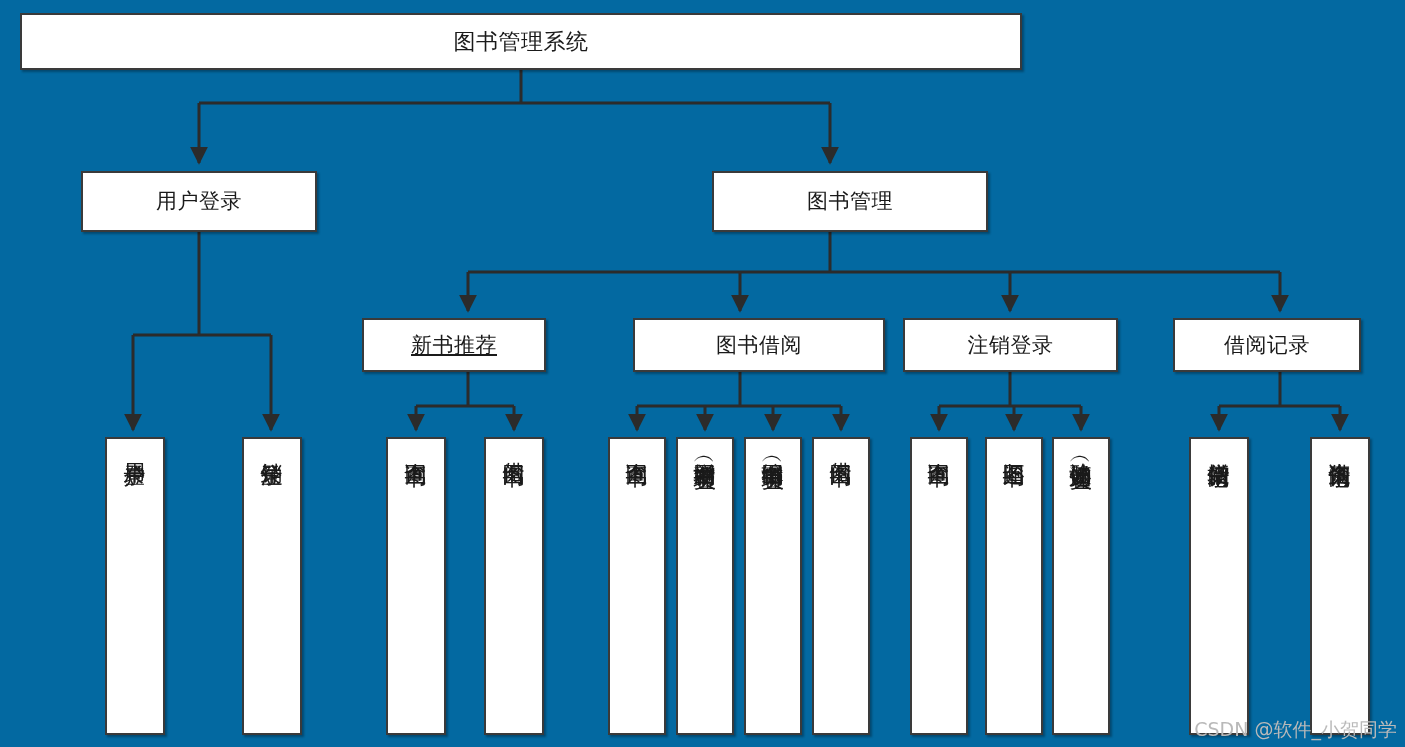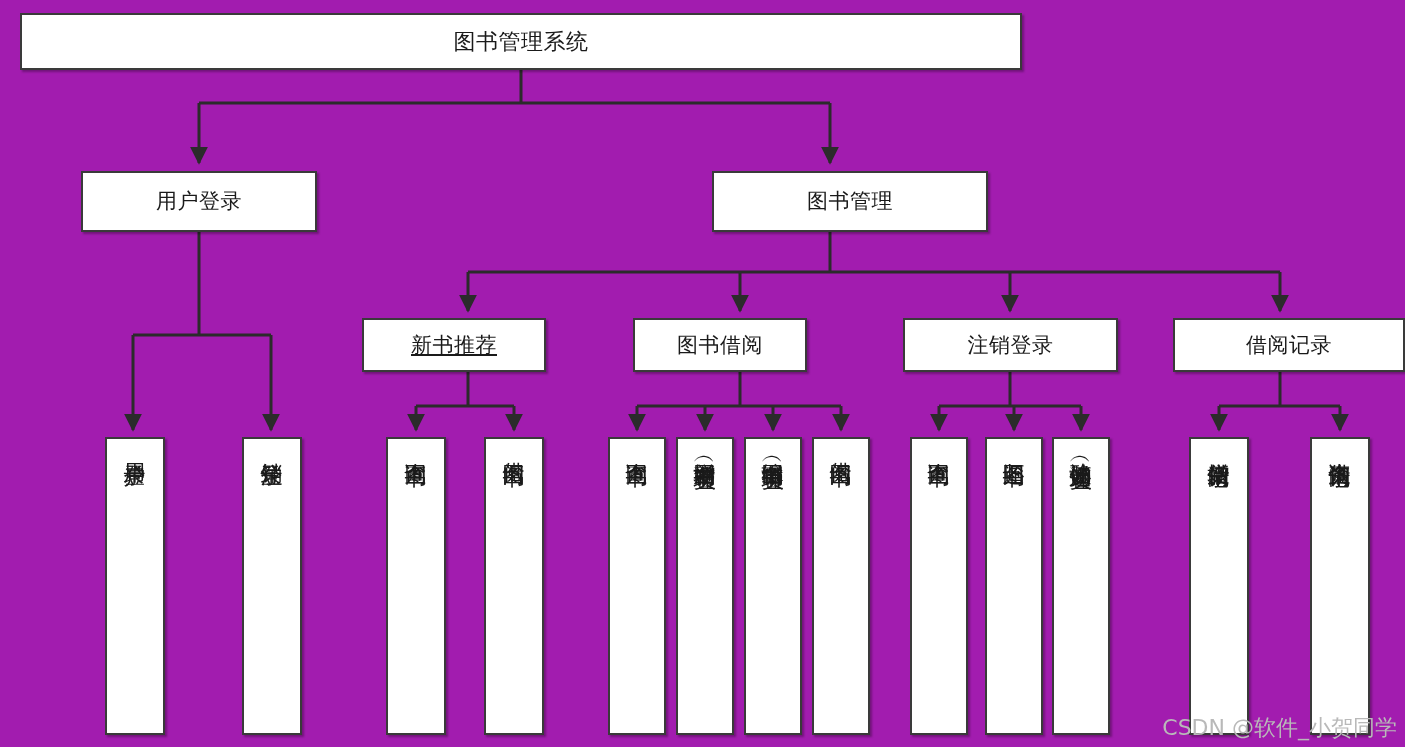--- a/index.html
+++ b/index.html
@@ -8,21 +8,21 @@
     padding: 0;
     background: #ffffff;
   }
   body {
     font-family: "DejaVu Sans", "Liberation Sans", sans-serif;
   }
   #canvas {
     position: relative;
     width: 1405px;
     height: 747px;
-    background: #a21caf;
+    background: #0369a1;
     overflow: hidden;
   }
   #edges {
     position: absolute;
     left: 0;
     top: 0;
     width: 1405px;
     height: 747px;
     pointer-events: none;
   }
@@ -63,21 +63,21 @@
     text-orientation: upright;
     font-size: 22px;
     line-height: 1.05;
     letter-spacing: 1px;
     white-space: nowrap;
   }
   .watermark {
     position: absolute;
     right: 8px;
     bottom: 4px;
-    font-size: 22px;
+    font-size: 19px;
     color: #b9b9b9;
     z-index: 5;
     white-space: nowrap;
     font-family: "DejaVu Sans", "Liberation Sans", sans-serif;
   }
 </style>
 </head>
 <body>
 
 <div id="canvas">
@@ -139,27 +139,27 @@
   <div class="node h" style="left:81px; top:171px; width:236px; height:61px;">
     <span class="node-label">用户登录</span>
   </div>
   <div class="node h" style="left:712px; top:171px; width:276px; height:61px;">
     <span class="node-label">图书管理</span>
   </div>
 
   <div class="node h" style="left:362px; top:318px; width:184px; height:54px;text-decoration:underline;">
     <span class="node-label">新书推荐</span>
   </div>
-  <div class="node h" style="left:633px; top:318px; width:174px; height:54px;">
+  <div class="node h" style="left:633px; top:318px; width:252px; height:54px;">
     <span class="node-label">图书借阅</span>
   </div>
   <div class="node h" style="left:903px; top:318px; width:215px; height:54px;">
     <span class="node-label">注销登录</span>
   </div>
-  <div class="node h" style="left:1173px; top:318px; width:232px; height:54px;align-items:center;">
+  <div class="node h" style="left:1173px; top:318px; width:188px; height:54px;align-items:center;">
     <span class="node-label">借阅记录</span>
   </div>
 
   <div class="node v" style="left:105px; top:437px; width:60px; height:298px;">
     <span class="node-label">用户登录</span>
   </div>
   <div class="node v" style="left:242px; top:437px; width:60px; height:298px;">
     <span class="node-label">注销登录</span>
   </div>
 

